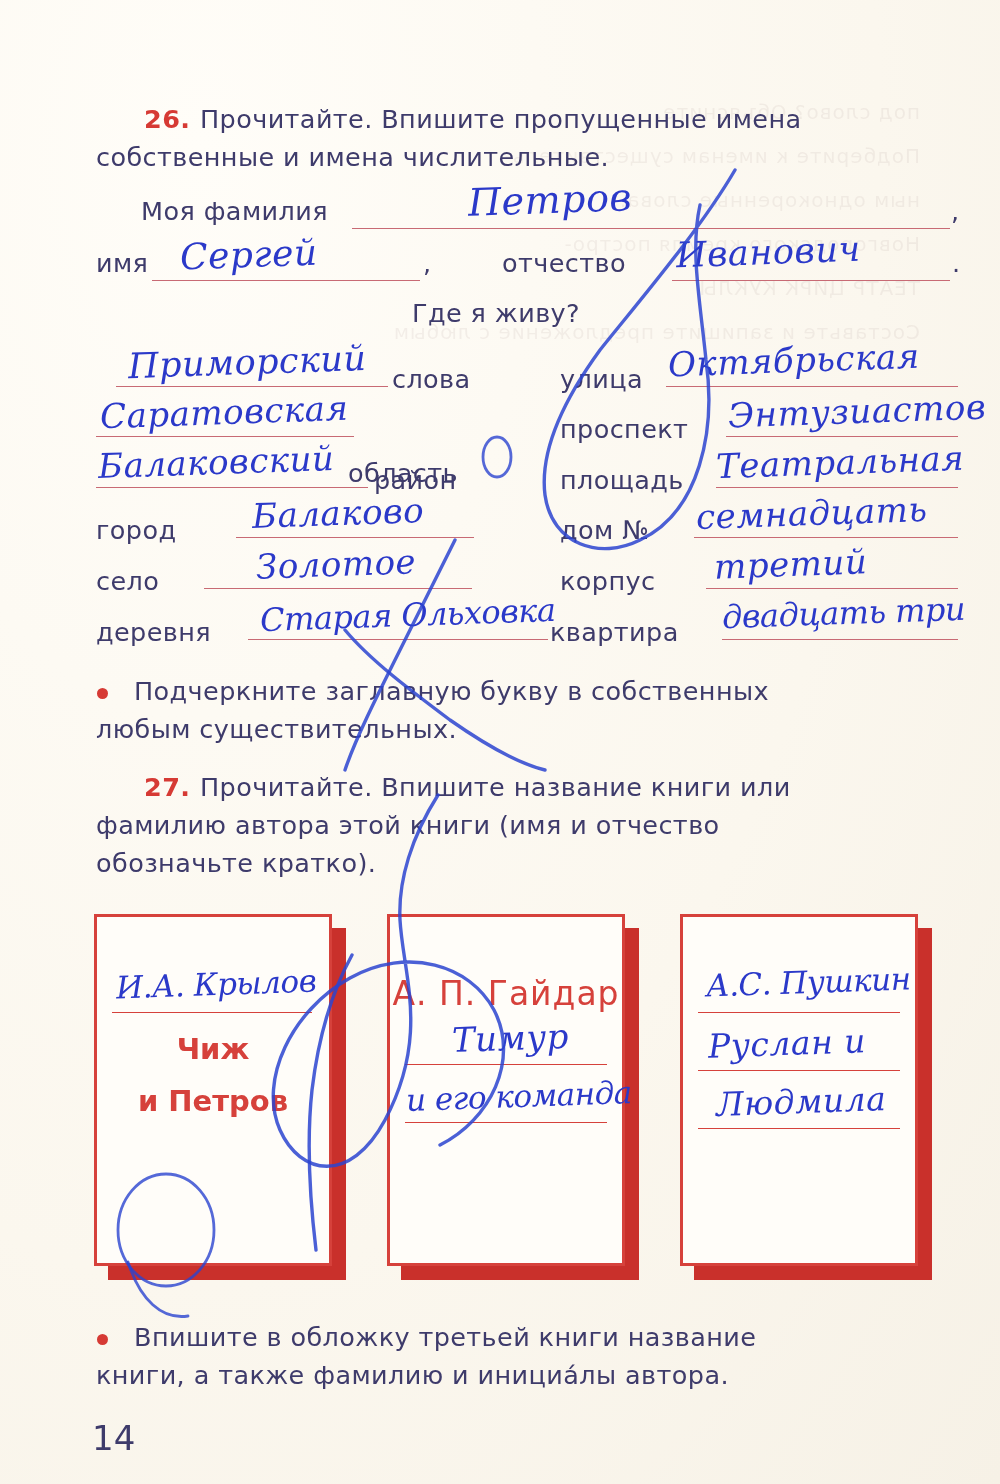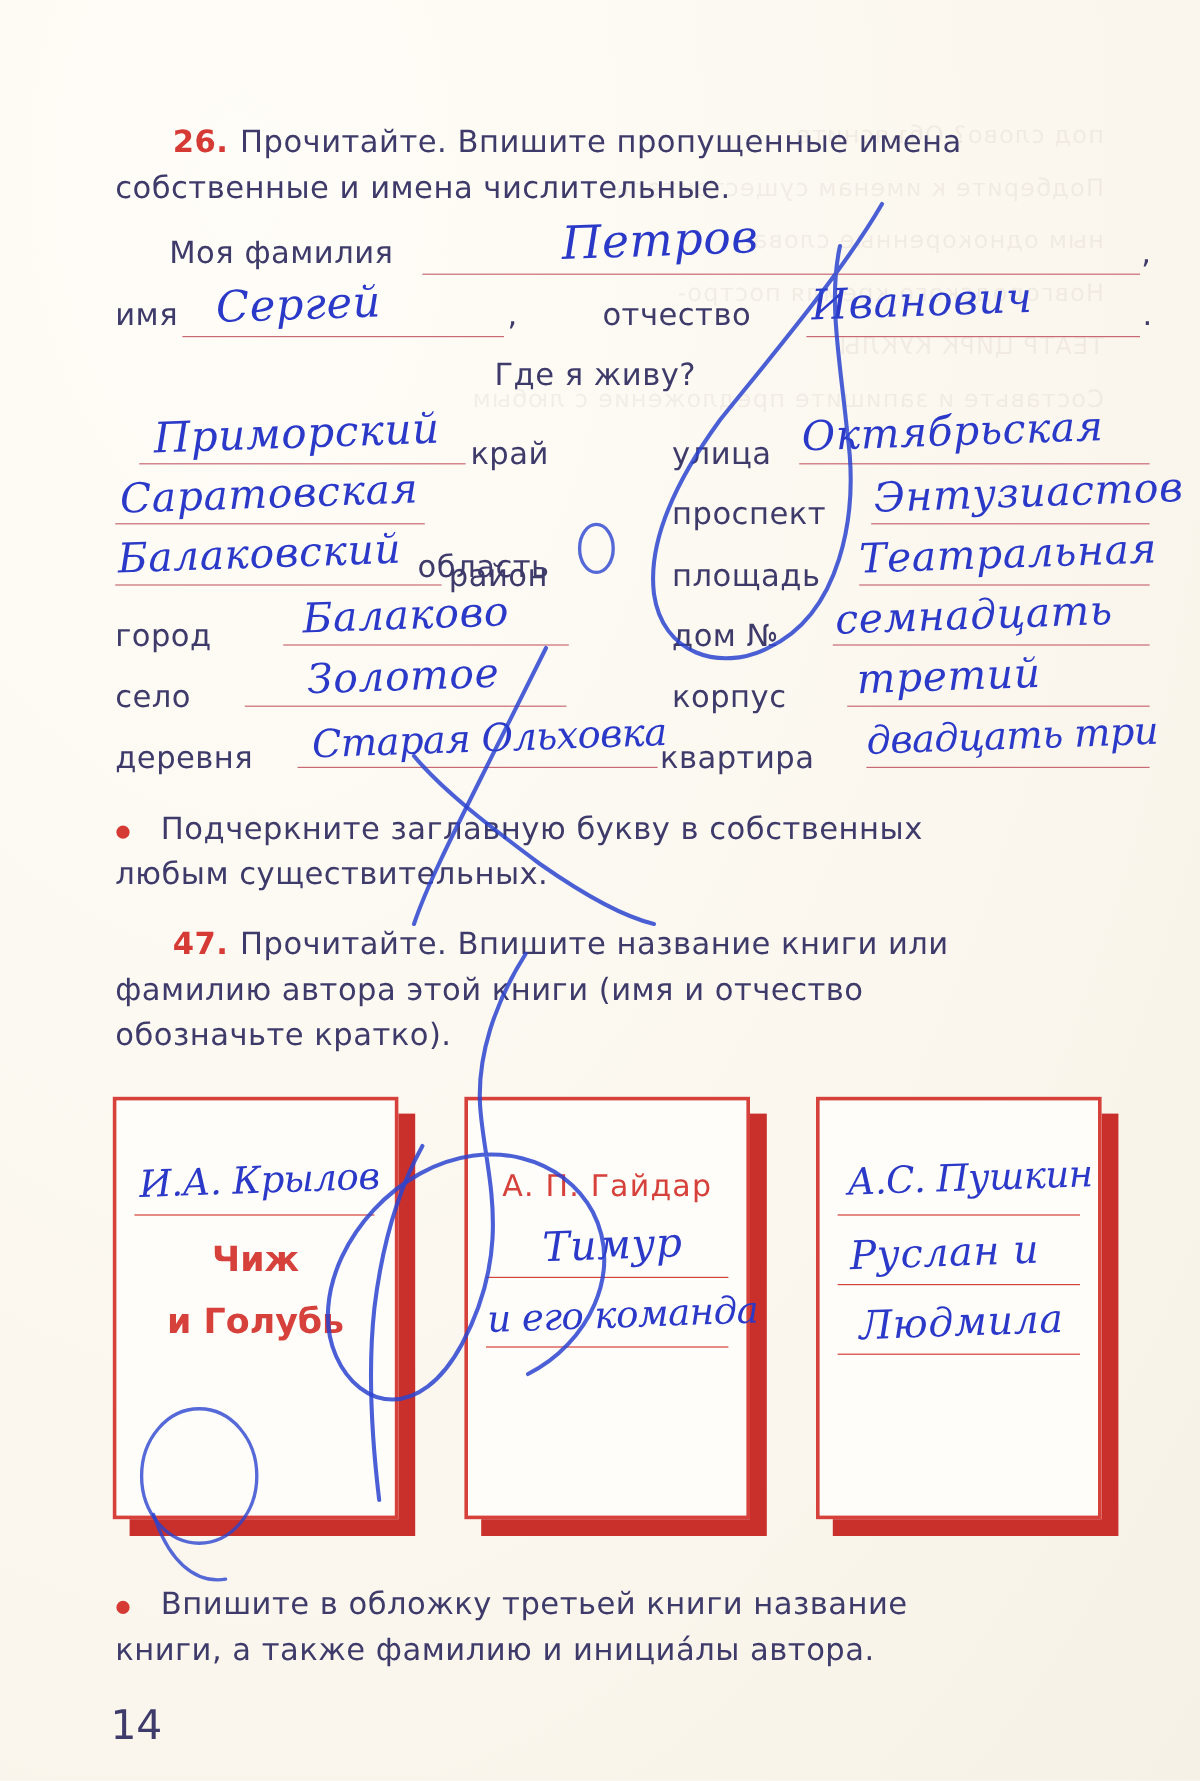--- a/index.html
+++ b/index.html
@@ -84,21 +84,21 @@
   .card-title{
     position:absolute;
     left:0;right:0;
     text-align:center;
     color:#d6413b;
     font-weight:bold;
     font-size:29px;
   }
   .card-author{
     position:absolute;left:0;right:0;text-align:center;
-    color:#d6413b;font-size:25px;letter-spacing:1px;
+    color:#d6413b;font-size:33px;letter-spacing:1px;
   }
   .pageno{
     position:absolute;left:92px;top:1418px;
     font-size:34px;color:#3e3b6b;
   }
   
   svg.doodle{position:absolute;left:0;top:0;width:1000px;height:1484px;pointer-events:none;}
   .ink{fill:none;stroke:#2b44d0;stroke-width:3.4;stroke-linecap:round;opacity:.85;}
   .ink2{fill:none;stroke:#2b44d0;stroke-width:2.8;stroke-linecap:round;opacity:.8;}
 </style>
@@ -133,21 +133,21 @@
   <span class="txt" style="left:423px;top:248px;">,</span>
   <span class="txt" style="left:502px;top:248px;">отчество</span>
   <div class="line" style="left:672px;top:280px;width:278px;"></div>
   <span class="hw" style="left:676px;top:232px;font-size:35px;">Иванович</span>
   <span class="txt" style="left:952px;top:248px;">.</span>
 
   <span class="txt bold" style="left:412px;top:298px;">Где  я  живу?</span>
 
   <div class="line" style="left:116px;top:386px;width:272px;"></div>
   <span class="hw" style="left:128px;top:342px;font-size:35px;">Приморский</span>
-  <span class="txt" style="left:392px;top:364px;">край</span>
+  <span class="txt" style="left:392px;top:364px;">слова</span>
 
   <div class="line" style="left:96px;top:436px;width:258px;"></div>
   <span class="hw" style="left:100px;top:392px;font-size:34px;">Саратовская</span>
   <span class="txt" style="left:348px;top:414px;margin-top:44px;">область</span>
 
   <div class="line" style="left:96px;top:487px;width:272px;"></div>
   <span class="hw" style="left:98px;top:442px;font-size:34px;">Балаковский</span>
   <span class="txt" style="left:374px;top:465px;">район</span>
 
   <span class="txt" style="left:96px;top:515px;">город</span>
@@ -183,31 +183,31 @@
   <span class="hw" style="left:714px;top:544px;font-size:34px;">третий</span>
 
   <span class="txt" style="left:550px;top:617px;">квартира</span>
   <div class="line" style="left:722px;top:639px;width:236px;"></div>
   <span class="hw tight" style="left:722px;top:594px;font-size:32px;">двадцать три</span>
 
   <div class="bullet" style="left:97px;top:688px;"></div>
   <span class="txt" style="left:134px;top:676px;">Подчеркните  заглавную  букву  в  собственных</span>
   <span class="txt" style="left:96px;top:714px;">любым  существительных.</span>
 
-  <span class="txt num" style="left:144px;top:772px;">47.</span>
+  <span class="txt num" style="left:144px;top:772px;">27.</span>
   <span class="txt" style="left:200px;top:772px;">Прочитайте.  Впишите  название  книги  или</span>
   <span class="txt" style="left:96px;top:810px;">фамилию  автора  этой  книги  (имя  и  отчество</span>
   <span class="txt" style="left:96px;top:848px;">обозначьте  кратко).</span>
 
   <div class="card-shadow" style="left:108px;top:928px;"></div>
   <div class="card" style="left:94px;top:914px;"></div>
   <div class="card-line" style="left:112px;top:1012px;width:200px;"></div>
   <span class="hw tight" style="left:116px;top:966px;font-size:31px;">И.А. Крылов</span>
   <div class="card-title" style="left:94px;top:1032px;width:238px;">Чиж</div>
-  <div class="card-title" style="left:94px;top:1084px;width:238px;">и Голубь</div>
+  <div class="card-title" style="left:94px;top:1084px;width:238px;">и Петров</div>
 
   <div class="card-shadow" style="left:401px;top:928px;"></div>
   <div class="card" style="left:387px;top:914px;"></div>
   <div class="card-author" style="left:387px;top:974px;width:238px;">А.  П.  Гайдар</div>
   <div class="card-line" style="left:405px;top:1064px;width:202px;"></div>
   <div class="card-line" style="left:405px;top:1122px;width:202px;"></div>
   <span class="hw" style="left:452px;top:1018px;font-size:34px;">Тимур</span>
   <span class="hw tight" style="left:406px;top:1078px;font-size:31px;">и его команда</span>
 
   <div class="card-shadow" style="left:694px;top:928px;"></div>

